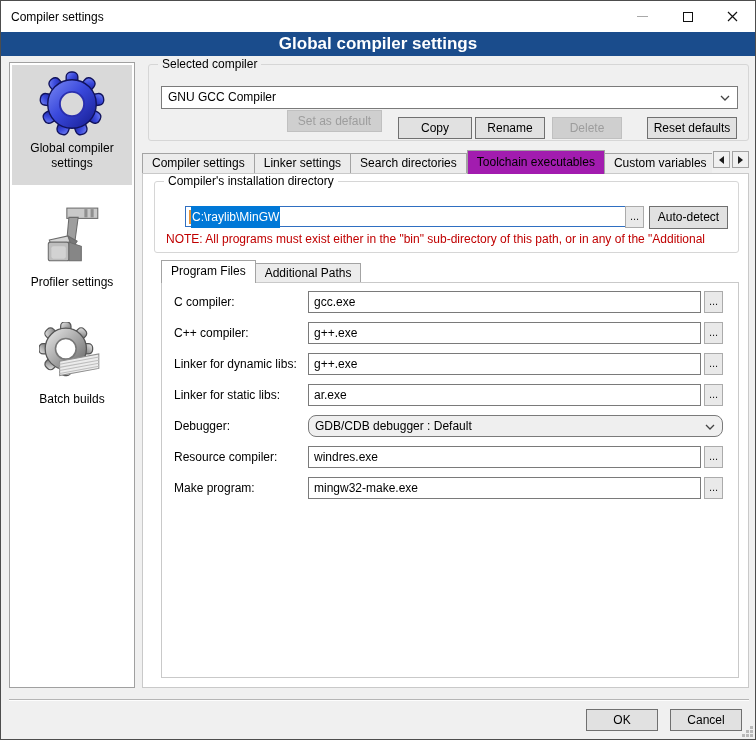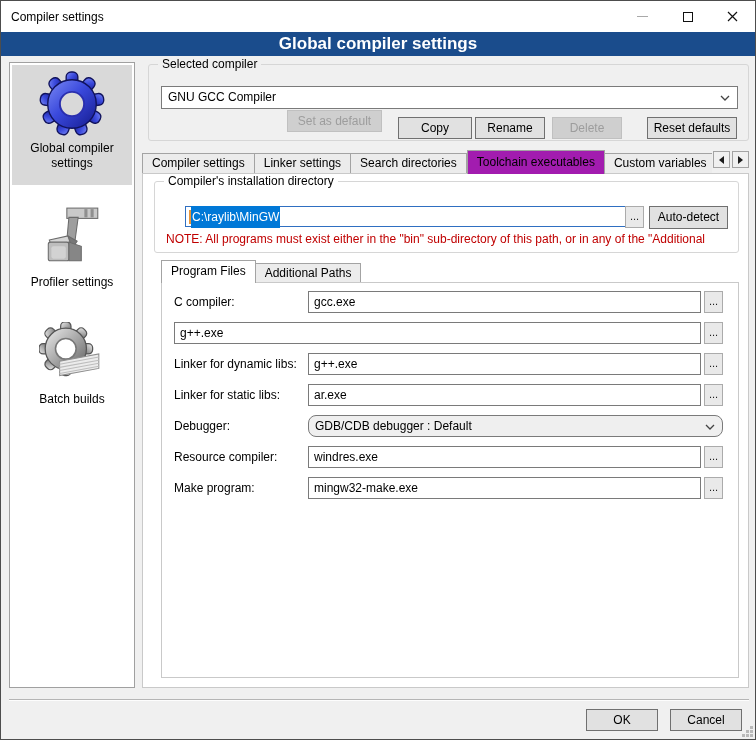--- a/index.html
+++ b/index.html
@@ -247,20 +247,21 @@
 
       <div class="innerpanel">
 
         <div class="frow">
           <span class="frow-label">C compiler:</span>
           <div class="tinput">gcc.exe</div>
           <div class="browse">...</div>
         </div>
 
         <div class="frow">
+          <span class="frow-label">C++ compiler:</span>
           <div class="tinput">g++.exe</div>
           <div class="browse">...</div>
         </div>
 
         <div class="frow">
           <span class="frow-label">Linker for dynamic libs:</span>
           <div class="tinput">g++.exe</div>
           <div class="browse">...</div>
         </div>
 

